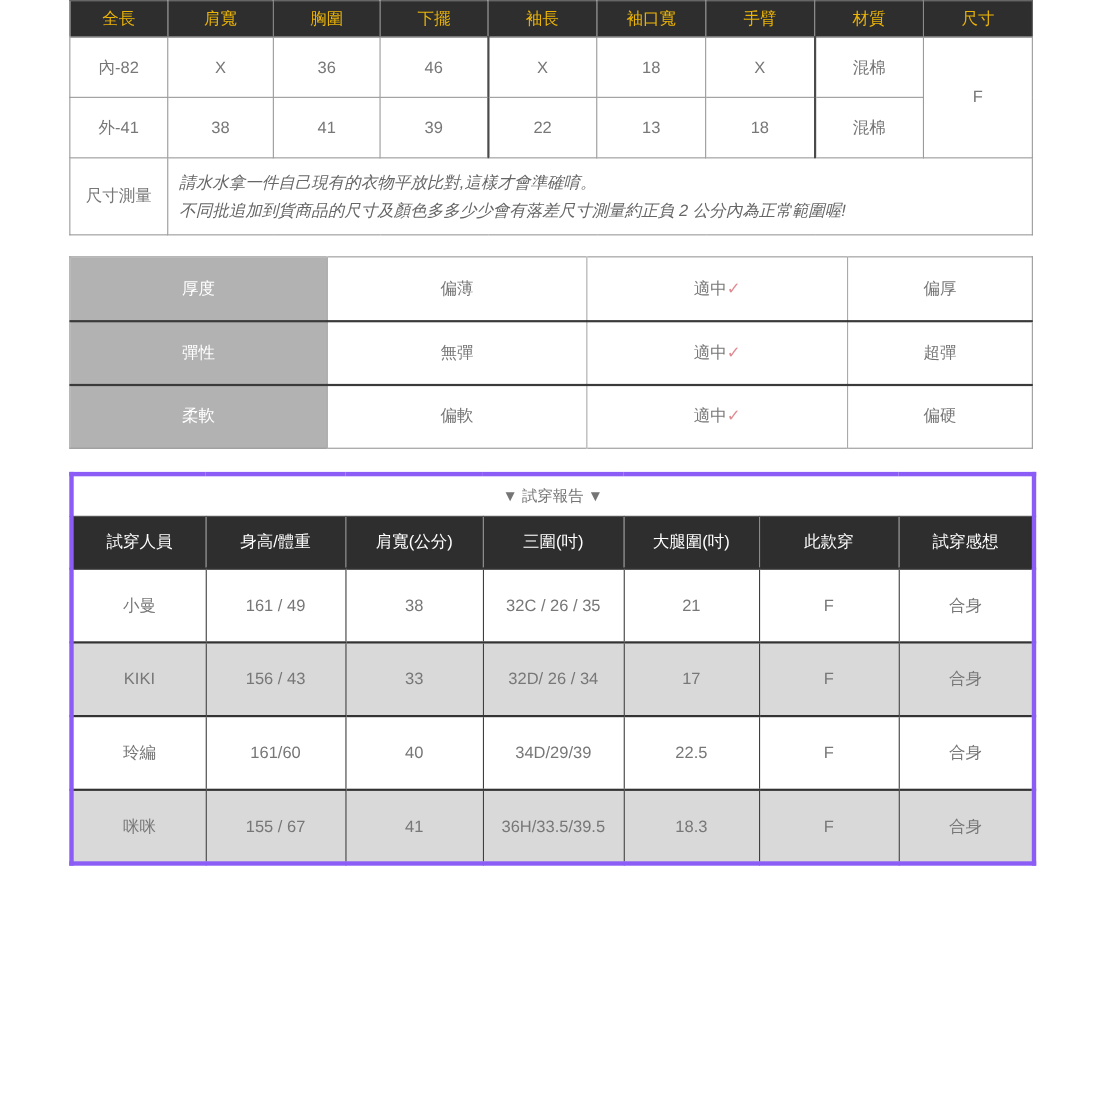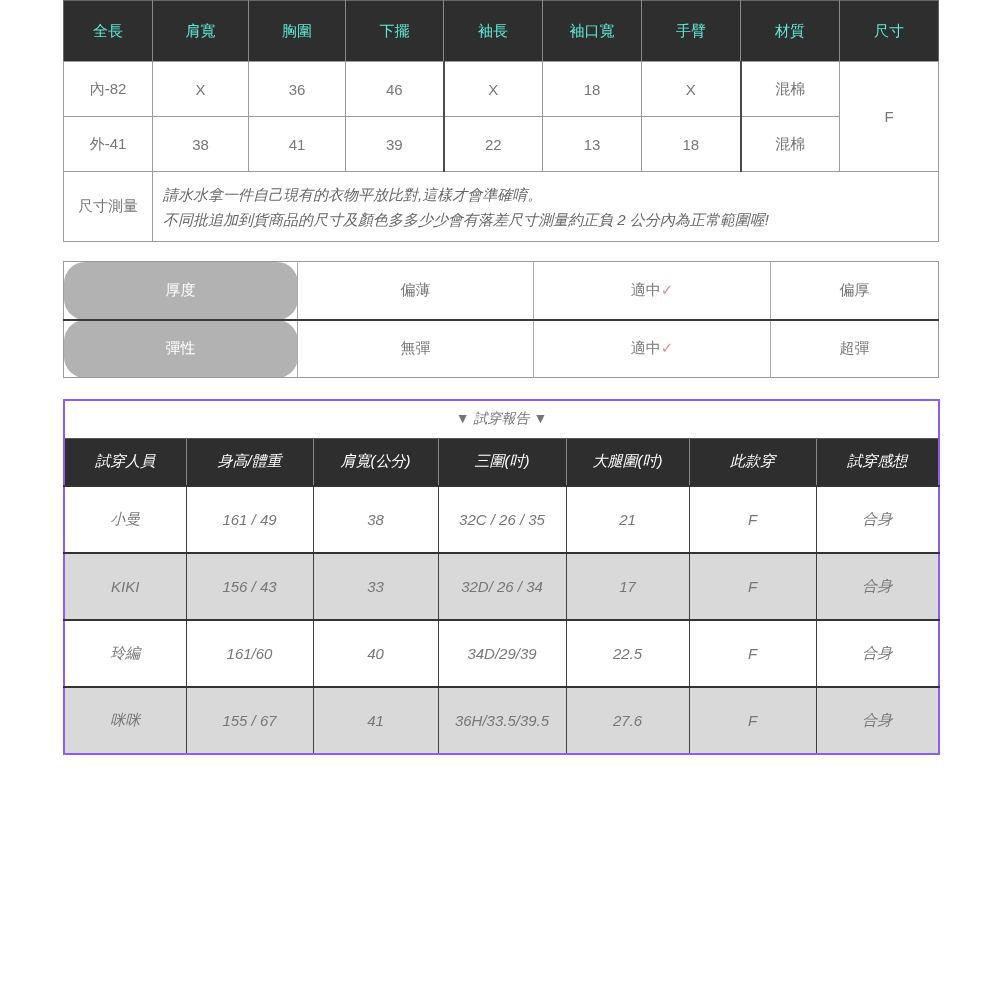--- a/index.html
+++ b/index.html
@@ -23,22 +23,22 @@
   table {
     border-collapse: collapse;
     width: 875px;
     table-layout: fixed;
     font-size: 15px;
     color: #777777;
     text-align: center;
   }
   table.size { border: 1px solid #666666; }
   table.size th {
-    background: #2e2e2e; color: #5eead4;
-    font-weight: normal; height: 61px;
+    background: #2e2e2e; color: #eab308;
+    font-weight: normal; height: 33px;
     border-left: 1px solid #8a8a8a;
     font-size: 15px;
   }
   table.size th:first-child { border-left: none; }
   table.size td {
     border: 1px solid #9a9a9a;
     height: 55px;
   }
   table.size td.dark-left { border-left: 2px solid #4a4a4a; }
   table.size tr.notes-row td { height: 70px; }
@@ -51,30 +51,30 @@
   }
 
   .gap1 { height: 19px; }
   .gap2 { height: 21px; }
 
   
   table.fabric { border: 1px solid #999999; }
   table.fabric tr + tr { border-top: 2px solid #3a3a3a; padding-left: 12px; }
   table.fabric th {
     background: #b2b2b2; color: #ffffff;
-    font-weight: normal; height: 58px; font-size: 15px; border-radius: 21px;
+    font-weight: normal; height: 58px; font-size: 15px;
   }
   table.fabric td {
     border-left: 1px solid #aaaaaa;
     height: 58px; background: #ffffff;
   }
   .check { color: #e08a92; font-size: 15px; }
 
   
-  table.fitting { border: 2px solid #8b5cf6; font-style: italic; }
+  table.fitting { border: 4px solid #8b5cf6; }
   .fit-title td {
     height: 38px; background: #ffffff;
     color: #757575; font-size: 14px;
     border-bottom: 1px solid #555555;
   }
   table.fitting th {
     background: #2e2e2e; color: #ffffff;
     font-weight: normal; height: 48px;
     border-left: 1px solid #8a8a8a;
     font-size: 15px;
@@ -167,20 +167,28 @@
       <td>偏厚</td>
     </tr>
     <tr>
       <th>彈性</th>
       <td>無彈</td>
       <td>
         <span>適中</span><span class="check">✓</span>
       </td>
       <td>超彈</td>
     </tr>
+    <tr>
+      <th>柔軟</th>
+      <td>偏軟</td>
+      <td>
+        <span>適中</span><span class="check">✓</span>
+      </td>
+      <td>偏硬</td>
+    </tr>
   </tbody>
     </table>
 
   <div class="gap2"></div>
 
   <table class="fitting">
     <colgroup>
       <col style="width:122px">
         <col style="width:127px">
         <col style="width:125px">
@@ -227,20 +235,20 @@
       <td class="cell">34D/29/39</td>
       <td class="cell">22.5</td>
       <td class="cell">F</td>
       <td class="cell">合身</td>
     </tr>
     <tr class="alt">
       <td class="cell">咪咪</td>
       <td class="cell">155 / 67</td>
       <td class="cell">41</td>
       <td class="cell">36H/33.5/39.5</td>
-      <td class="cell">27.6</td>
+      <td class="cell">18.3</td>
       <td class="cell">F</td>
       <td class="cell">合身</td>
     </tr>
   </tbody>
     </table>
 
 </div>
 
 </body></html>

